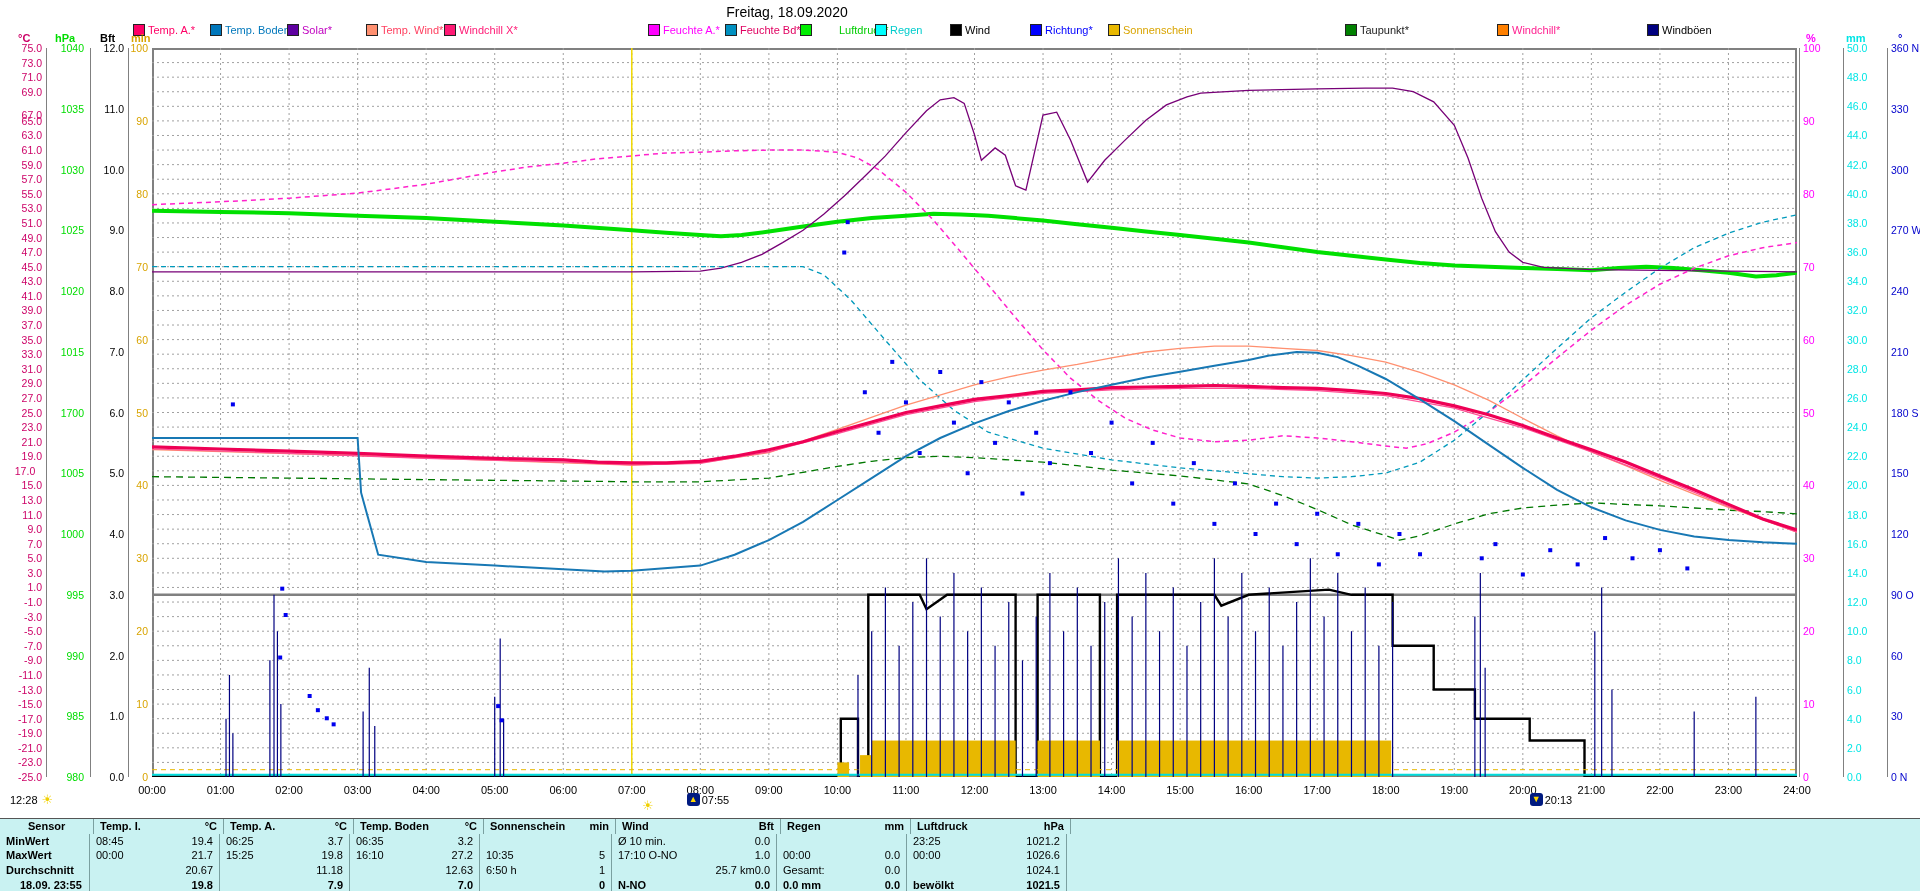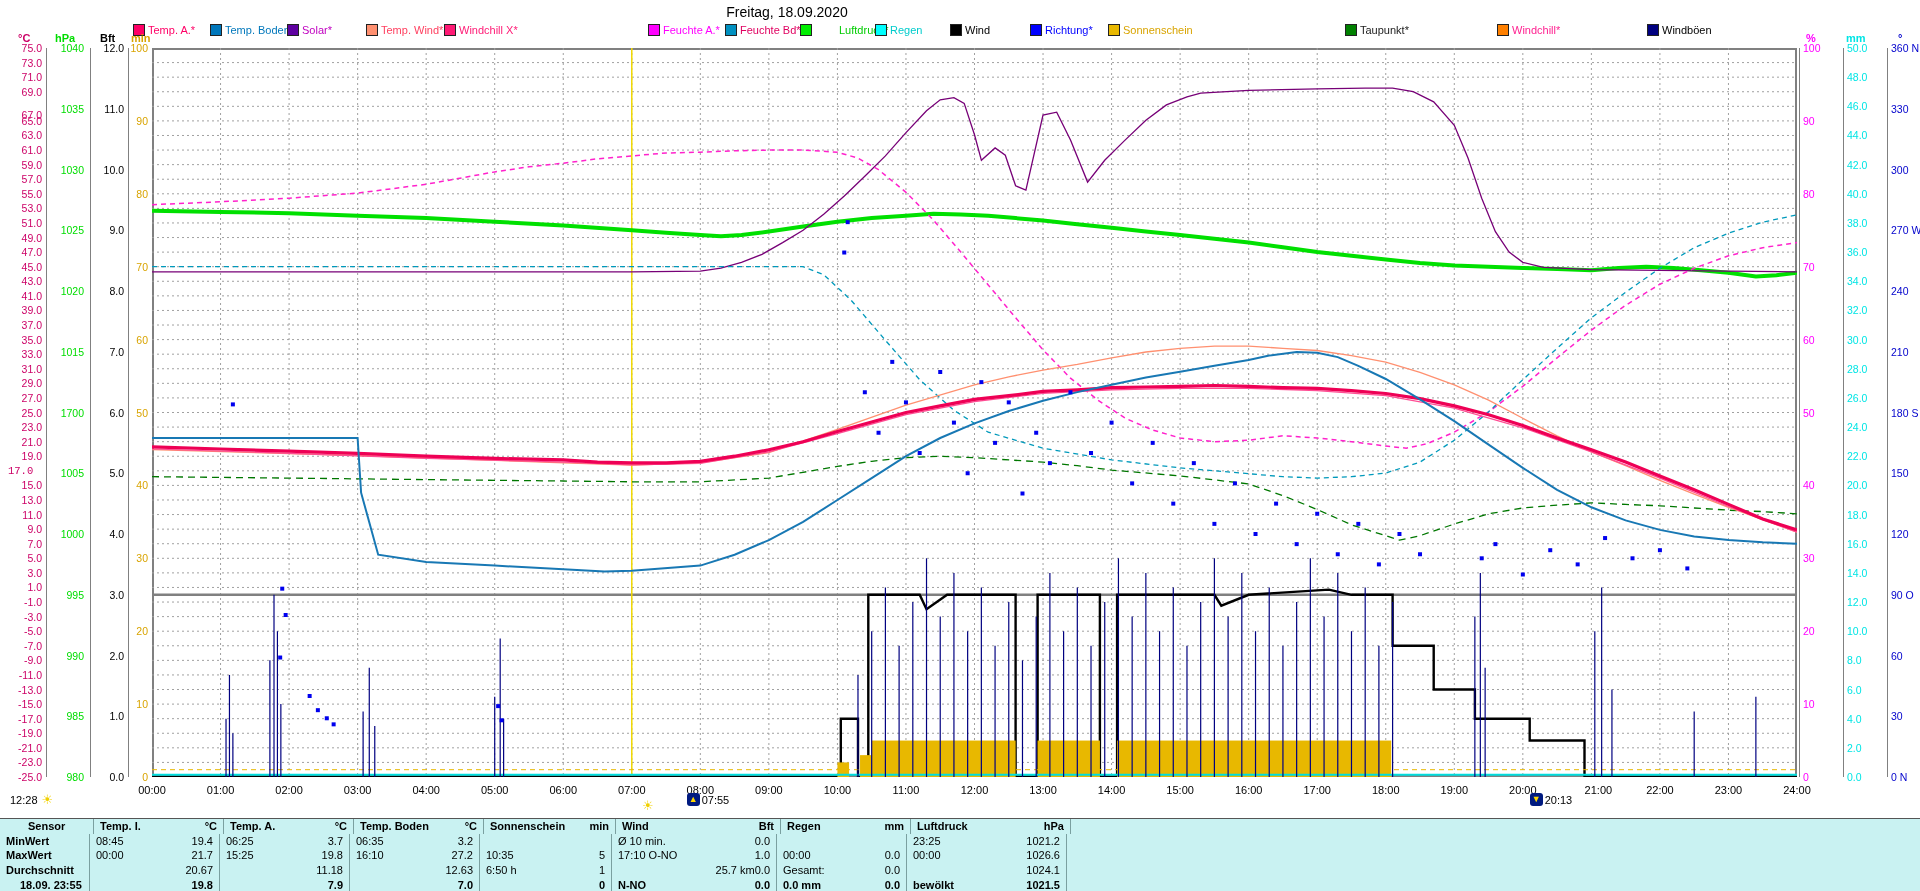--- a/index.html
+++ b/index.html
@@ -129,21 +129,21 @@
       <span class="tick" style="color: rgb(204, 0, 102); width: 34px; left: 8px; top: 320.02px; text-align: right;">37.0</span>
       <span class="tick" style="color: rgb(204, 0, 102); width: 34px; left: 8px; top: 334.6px; text-align: right;">35.0</span>
       <span class="tick" style="color: rgb(204, 0, 102); width: 34px; left: 8px; top: 349.18px; text-align: right;">33.0</span>
       <span class="tick" style="color: rgb(204, 0, 102); width: 34px; left: 8px; top: 363.76px; text-align: right;">31.0</span>
       <span class="tick" style="color: rgb(204, 0, 102); width: 34px; left: 8px; top: 378.34px; text-align: right;">29.0</span>
       <span class="tick" style="color: rgb(204, 0, 102); width: 34px; left: 8px; top: 392.92px; text-align: right;">27.0</span>
       <span class="tick" style="color: rgb(204, 0, 102); width: 34px; left: 8px; top: 407.5px; text-align: right;">25.0</span>
       <span class="tick" style="color: rgb(204, 0, 102); width: 34px; left: 8px; top: 422.08px; text-align: right;">23.0</span>
       <span class="tick" style="color: rgb(204, 0, 102); width: 34px; left: 8px; top: 436.66px; text-align: right;">21.0</span>
       <span class="tick" style="color: rgb(204, 0, 102); width: 34px; left: 8px; top: 451.24px; text-align: right;">19.0</span>
-      <span class="tick" style="color: rgb(204, 0, 102); width: 34px; left: 8px; top: 465.82px; text-align: left; font-family: Liberation Mono, monospace;">17.0</span>
+      <span class="tick" style="color: rgb(204, 0, 102); width: 34px; left: 8px; top: 465.82px; text-align: center;">17.0</span>
       <span class="tick" style="color: rgb(204, 0, 102); width: 34px; left: 8px; top: 480.4px; text-align: right;">15.0</span>
       <span class="tick" style="color: rgb(204, 0, 102); width: 34px; left: 8px; top: 494.98px; text-align: right;">13.0</span>
       <span class="tick" style="color: rgb(204, 0, 102); width: 34px; left: 8px; top: 509.56px; text-align: right;">11.0</span>
       <span class="tick" style="color: rgb(204, 0, 102); width: 34px; left: 8px; top: 524.14px; text-align: right;">9.0</span>
       <span class="tick" style="color: rgb(204, 0, 102); width: 34px; left: 8px; top: 538.72px; text-align: right;">7.0</span>
       <span class="tick" style="color: rgb(204, 0, 102); width: 34px; left: 8px; top: 553.3px; text-align: right;">5.0</span>
       <span class="tick" style="color: rgb(204, 0, 102); width: 34px; left: 8px; top: 567.88px; text-align: right;">3.0</span>
       <span class="tick" style="color: rgb(204, 0, 102); width: 34px; left: 8px; top: 582.46px; text-align: right;">1.0</span>
       <span class="tick" style="color: rgb(204, 0, 102); width: 34px; left: 8px; top: 597.04px; text-align: right;">-1.0</span>
       <span class="tick" style="color: rgb(204, 0, 102); width: 34px; left: 8px; top: 611.62px; text-align: right;">-3.0</span>
@@ -507,21 +507,21 @@
       <span class="timelab" style="left: 905.958px;">11:00</span>
       <span class="timelab" style="left: 974.5px;">12:00</span>
       <span class="timelab" style="left: 1043.04px;">13:00</span>
       <span class="timelab" style="left: 1111.58px;">14:00</span>
       <span class="timelab" style="left: 1180.12px;">15:00</span>
       <span class="timelab" style="left: 1248.67px;">16:00</span>
       <span class="timelab" style="left: 1317.21px;">17:00</span>
       <span class="timelab" style="left: 1385.75px;">18:00</span>
       <span class="timelab" style="left: 1454.29px;">19:00</span>
       <span class="timelab" style="left: 1522.83px;">20:00</span>
-      <span class="timelab" style="left: 1591.38px; margin-left: 7px;">21:00</span>
+      <span class="timelab" style="left: 1591.38px;">21:00</span>
       <span class="timelab" style="left: 1659.92px;">22:00</span>
       <span class="timelab" style="left: 1728.46px;">23:00</span>
       <span class="timelab" style="left: 1797px;">24:00</span>
     </div>
 <div id="statustime"><span>12:28</span><span class="sunglyph" style="position:static;margin-left:4px">☀</span></div>
 <div class="sunglyph" style="left:642px;top:798px;">☀</div>
 <div class="sunmark" id="sunrise" style="left: 686.644px;">
   <span class="sunbox">▲</span>
   <span>07:55</span>
 </div>

